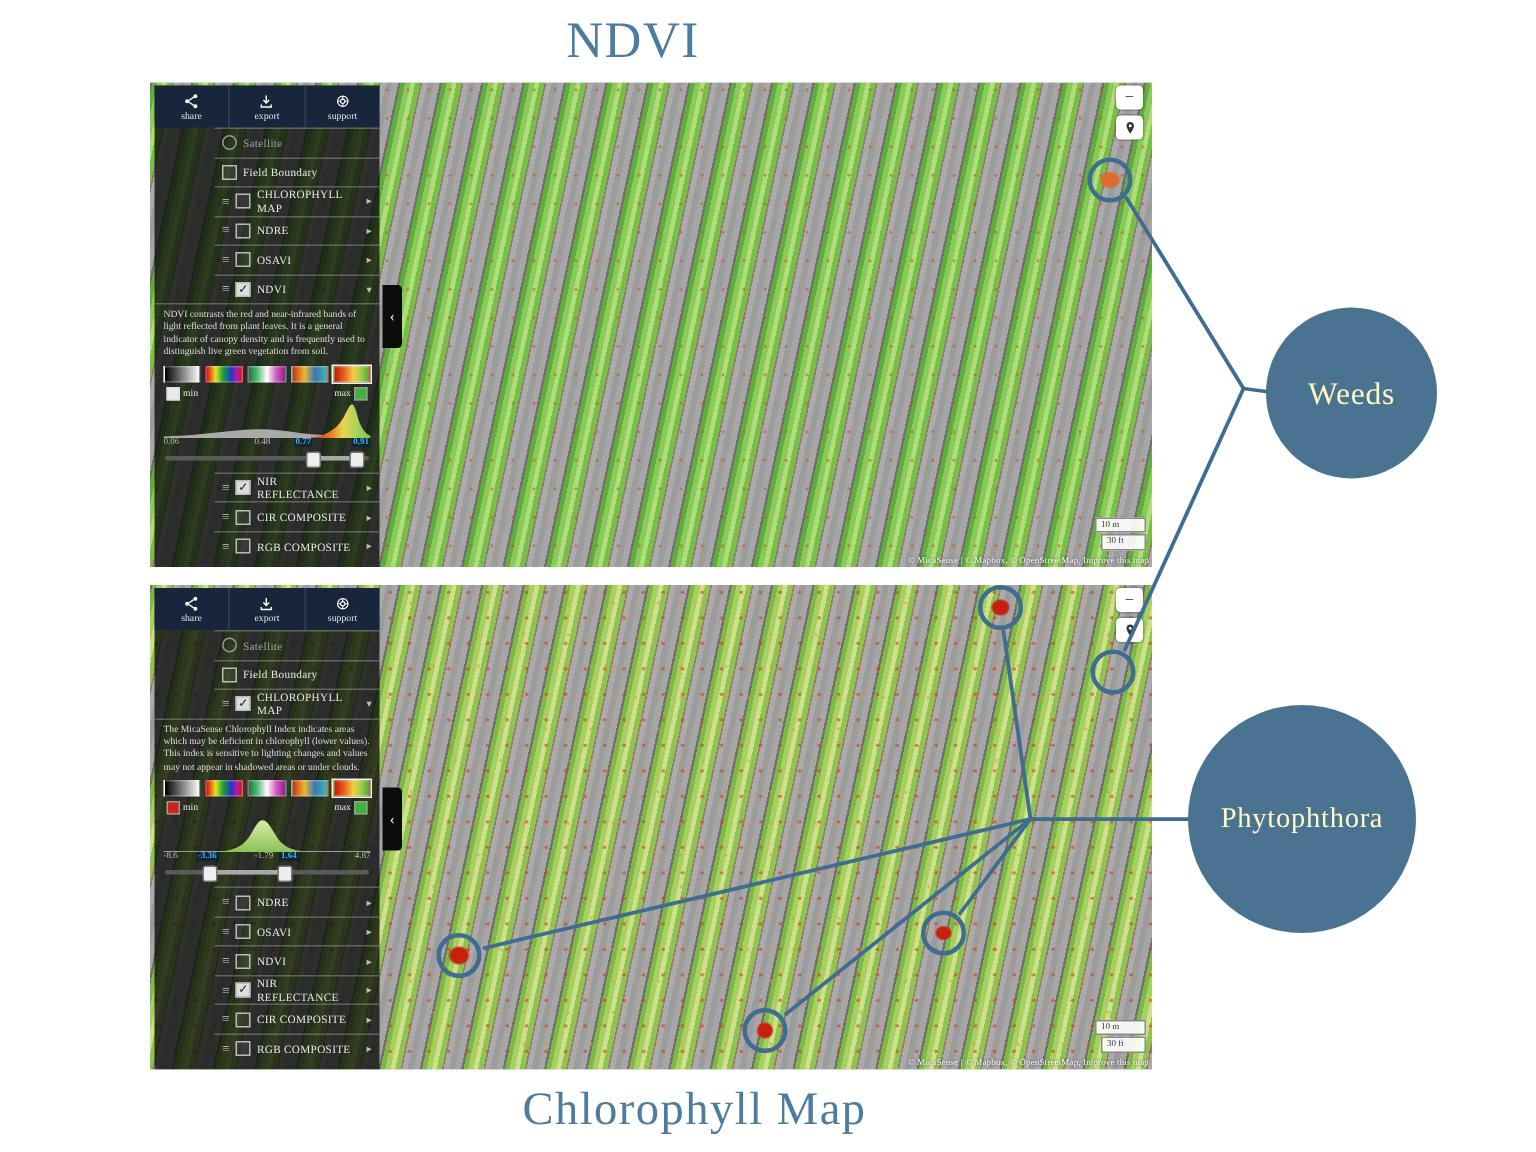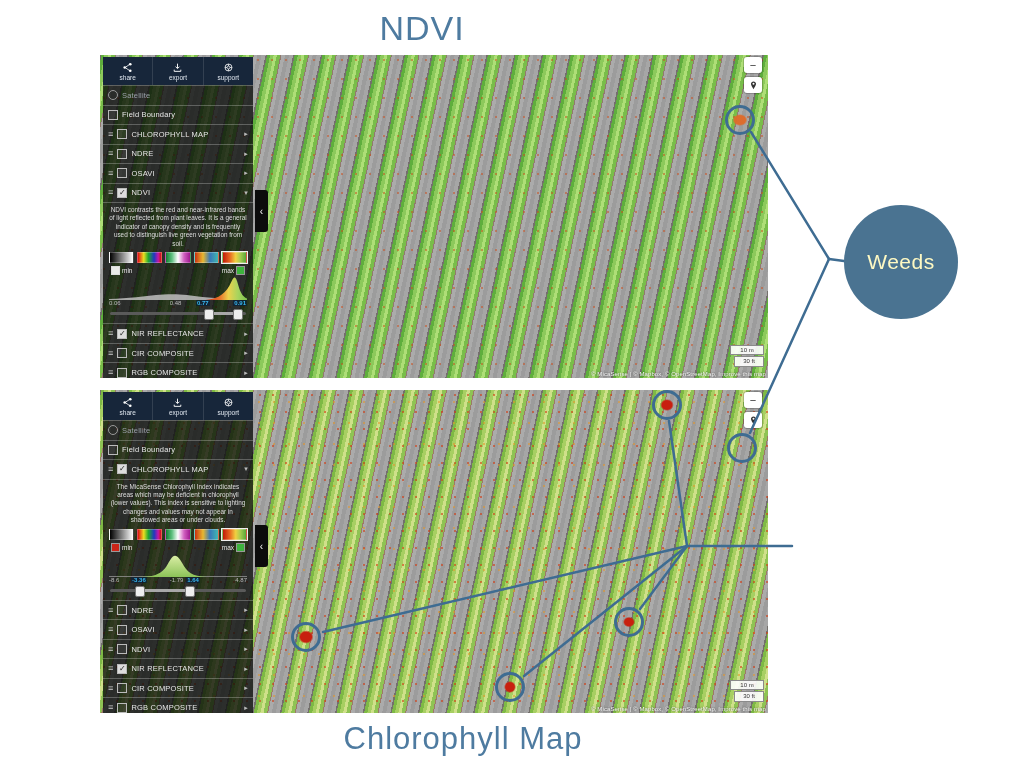--- a/index.html
+++ b/index.html
@@ -1,17 +1,17 @@
 <!DOCTYPE html>
 <html><head>
 <meta charset="utf-8">
 <style>
   html,body{margin:0;padding:0;background:#fff;}
   .stage{position:relative;width:1024px;height:768px;background:#fff;overflow:hidden;
-         font-family:Liberation Sans, sans-serif;text-align:center;}
+         font-family:Liberation Serif, serif;}
   .title{position:absolute;color:#4e7ba0;font-weight:400;letter-spacing:1px;}
   .title.top{top:9px;left:422px;transform:translateX(-50%);font-size:34px;}
   .title.bot{top:721px;left:463px;transform:translateX(-50%);font-size:31px;}
 
   .panel{position:absolute;left:100px;width:668px;height:323px;overflow:hidden;z-index:1;}
   .panel.p1{top:55px;} .panel.p2{top:390px;}
   .field{position:absolute;inset:0;}
   .field-top{
     background-color:#a2a2a2;
     background-image:
@@ -38,21 +38,21 @@
     background-size:auto,auto,auto,auto,13px 17px,15px 21px,auto;}
 
   .sidebar{position:absolute;left:3px;top:2px;width:150px;bottom:0;
            background:rgba(10,13,10,.78);color:#e6e6e6;overflow:hidden;}
   .sb-header{height:28px;background:#17263a;display:flex;align-items:stretch;}
   .hbtn{flex:1;display:flex;flex-direction:column;align-items:center;justify-content:center;
         gap:1px;font-size:6.5px;color:#dfe6ee;cursor:pointer;border-right:1px solid rgba(255,255,255,.12);}
   .hbtn:last-child{border-right:none;}
   .hbtn svg{width:11px;height:11px;}
   .row{height:19.5px;display:flex;align-items:center;gap:4px;padding:0 5px;
-       border-top:1px solid rgba(255,255,255,.25);font-size:7.5px;letter-spacing:.2px;box-sizing:border-box;}
+       border-top:1px solid rgba(255,255,255,.25);font-size:7.5px;letter-spacing:.2px;box-sizing:border-box;margin-left:40px;}
   .handle{font-size:9px;color:#ccc;line-height:1;}
   .cb{width:8px;height:8px;border:1px solid #bbb;background:rgba(255,255,255,.06);flex:none;}
   .cb.checked{background:#ddd;position:relative;}
   .cb.checked::after{content:"✓";position:absolute;left:0;top:-1px;width:8px;text-align:center;
                      color:#222;font-size:8px;line-height:9px;}
   .radio{width:8px;height:8px;border:1px solid #999;border-radius:50%;flex:none;}
   .arr{margin-left:auto;color:#bbb;font-size:7px;}
   .muted{color:#9aa0a8;}
   .exp{border-top:1px solid rgba(255,255,255,.25);padding:3px 6px 2px;}
   .desc{font-size:6.4px;line-height:1.32;color:#ddd;}
@@ -426,15 +426,18 @@
       <path d="M687,546 L669,421"></path>
       <path d="M687,546 L323,632"></path>
       <path d="M687,546 L640,609"></path>
       <path d="M687,546 L524,676"></path>
     </g>
   </svg>
 
   <div class="bubble weeds">
     <span>Weeds</span>
   </div>
+  <div class="bubble phyto">
+    <span>Phytophthora</span>
+  </div>
 
   <div class="title bot">Chlorophyll Map</div>
 </div>
 
 </body></html>

